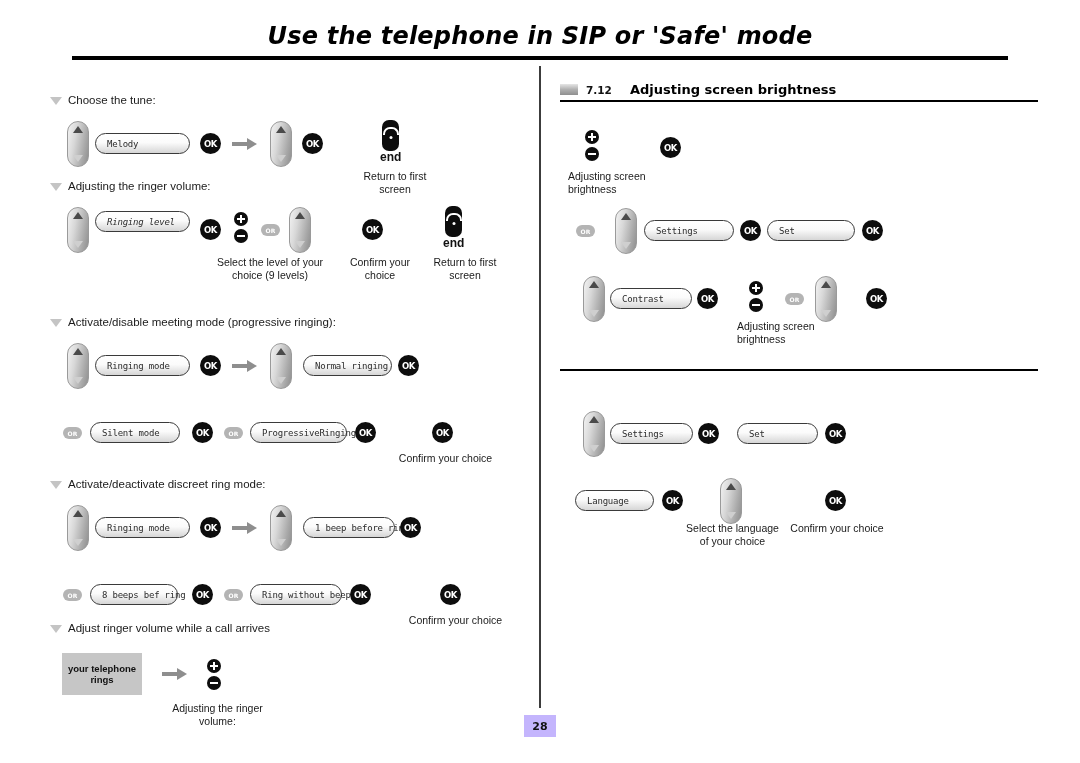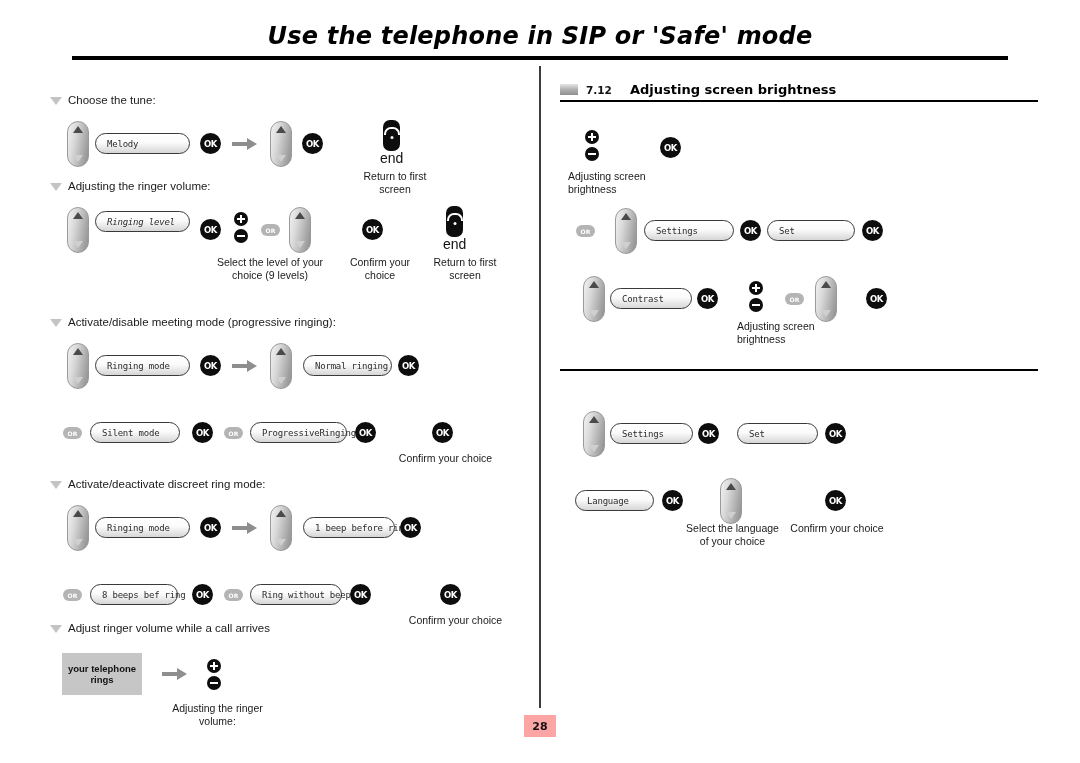--- a/index.html
+++ b/index.html
@@ -18,21 +18,21 @@
   }
   .title-rule{
     position:absolute;left:72px;top:56px;width:936px;height:4px;background:#000;
   }
 
   
   .col-left{position:absolute;left:50px;top:66px;width:470px;}
   .col-right{position:absolute;left:560px;top:82px;width:480px;}
   .divider{position:absolute;left:539px;top:66px;width:2px;height:642px;background:#3c3c3c;}
   .page-num{
-    position:absolute;left:524px;top:715px;width:32px;height:22px;background:#fca5a5;
+    position:absolute;left:524px;top:715px;width:32px;height:22px;background:#c4b5fd;
     display:flex;align-items:center;justify-content:center;
     font-size:11px;font-weight:bold;color:#111;font-family:"DejaVu Sans", sans-serif;
   }
 
   
   .bullet-line{display:flex;align-items:flex-start;gap:6px;margin:0;}
   .tri-bullet{
     width:0;height:0;border-left:6px solid transparent;border-right:6px solid transparent;
     border-top:8px solid #c4c4c4;margin-top:4px;flex:0 0 auto;
   }
@@ -97,21 +97,21 @@
   }
   .end-key .arc{
     position:absolute;left:50%;top:7px;transform:translateX(-50%);
     width:12px;height:6px;border:2px solid #ffffff;border-bottom:none;
     border-radius:7px 7px 0 0;
   }
   .end-key .dot{
     position:absolute;left:50%;top:16px;transform:translateX(-50%);
     width:3px;height:3px;border-radius:50%;background:#ffffff;
   }
-  .end-label{font-size:14px;color:#111;margin-top:0px;line-height:1;}
+  .end-label{font-size:12px;color:#111;margin-top:0px;line-height:1;font-weight:bold;}
 
   
   .arrow{
     width:26px;height:12px;position:relative;flex:0 0 auto;
   }
   .arrow::before{
     content:"";position:absolute;left:0;top:4px;width:16px;height:4px;background:#8e8e8e;
   }
   .arrow::after{
     content:"";position:absolute;left:15px;top:0;width:0;height:0;

